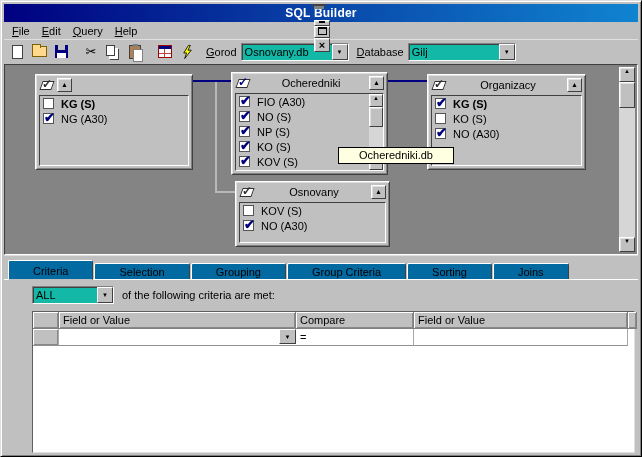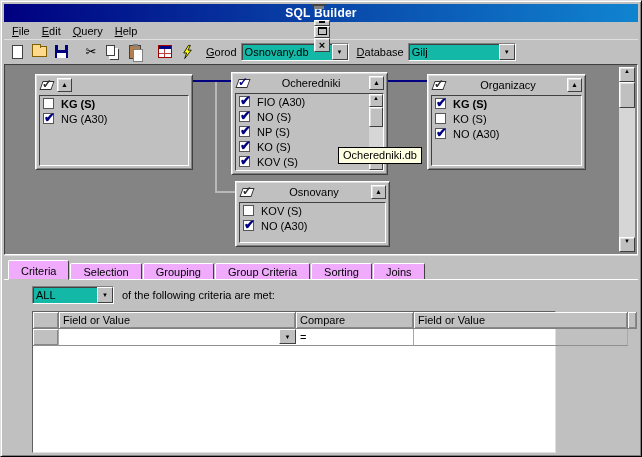--- a/index.html
+++ b/index.html
@@ -69,32 +69,32 @@
   .tpanel-list { position:absolute; left:3px; right:3px; top:20px; bottom:3px; border:1px solid; border-color:#404040 #fff #fff #404040; background:#c0c0c0; overflow:hidden; }
   .field-row { height:15px; display:flex; align-items:center; padding-left:3px; }
   .cb { width:11px; height:11px; background:#fff; border:1px solid #555; position:relative; margin-right:7px; flex:none; }
   .cb .mark { display:none; }
   .cb.checked .mark { display:block; position:absolute; left:0; top:-4px; font-style:normal; font-weight:bold; font-size:13px; color:#000080; }
   .fname.bold { font-weight:bold; }
   
   .vsb { position:absolute; background:#d6d6d6; }
   .sb-btn { position:absolute; left:0; width:100%; background:#c0c0c0; border:1px solid; border-color:#fff #404040 #404040 #fff; box-shadow:inset 1px 1px 0 #dfdfdf; font-size:6px; text-align:center; color:#000; }
   .sb-thumb { position:absolute; left:0; width:100%; background:#c0c0c0; border:1px solid; border-color:#fff #404040 #404040 #fff; box-shadow:inset 1px 1px 0 #dfdfdf; }
-  .tooltip { position:absolute; background:#ffffe1; border:1px solid #000; padding:1px 4px 2px; z-index:20; white-space:nowrap; }
+  .tooltip { position:absolute; background:#ffffe1; border:1px solid #000; padding:1px 20px 2px; z-index:20; white-space:nowrap; }
   
   .splitter { height:4px; border-top:1px solid #dfdfdf; }
   .tabbar { height:21px; padding-left:4px; display:flex; align-items:flex-end; position:relative; }
   .tabbar::after { content:""; position:absolute; left:0; right:0; bottom:0; height:1px; background:#fff; }
-  .tab { background:#f0abfc; border:1px solid; border-color:#fff #404040 transparent #fff; border-top-left-radius:2px; border-top-right-radius:2px; padding:2px 12px 3px; height:17px; margin-right:1px; position:relative; }
+  .tab { background:#0369a1; border:1px solid; border-color:#fff #404040 transparent #fff; border-top-left-radius:2px; border-top-right-radius:2px; padding:2px 24px 3px; height:17px; margin-right:1px; position:relative; }
   .tab.active { height:20px; padding-top:4px; z-index:2; border-bottom:1px solid #c0c0c0; }
   
   .criteria-pane { position:relative; height:170px; padding-top:5px; }
   .crit-row { display:flex; align-items:center; margin-left:28px; height:20px; }
   .crit-desc { margin-left:8px; }
-  .grid { position:absolute; left:28px; top:31px; width:524px; height:142px; background:#fff; border:1px solid; border-color:#606060 #dfdfdf #dfdfdf #606060; }
+  .grid { position:absolute; left:28px; top:31px; width:603px; height:142px; background:#fff; border:1px solid; border-color:#606060 #dfdfdf #dfdfdf #606060; }
   .g-row { display:flex; }
   .g-cell { height:17px; border-right:1px solid #a8a8a8; overflow:hidden; }
   .g-head .g-cell { background:#c0c0c0; border-right:1px solid #808080; border-bottom:1px solid #808080; box-shadow:inset 1px 1px 0 #fff, inset -1px -1px 0 #888; padding:2px 4px; }
   .g-body .g-cell { border-bottom:1px solid #909090; padding:2px 4px; }
   .c-sel { width:26px; flex:none; }
   .c-f1 { width:237px; flex:none; }
   .c-cmp { width:118px; flex:none; }
   .c-f2 { width:214px; flex:none; }
   .c-end { flex:1; border-right:none; }
   .g-body .c-sel { background:#c0c0c0; box-shadow:inset 1px 1px 0 #fff, inset -1px -1px 0 #888; }

